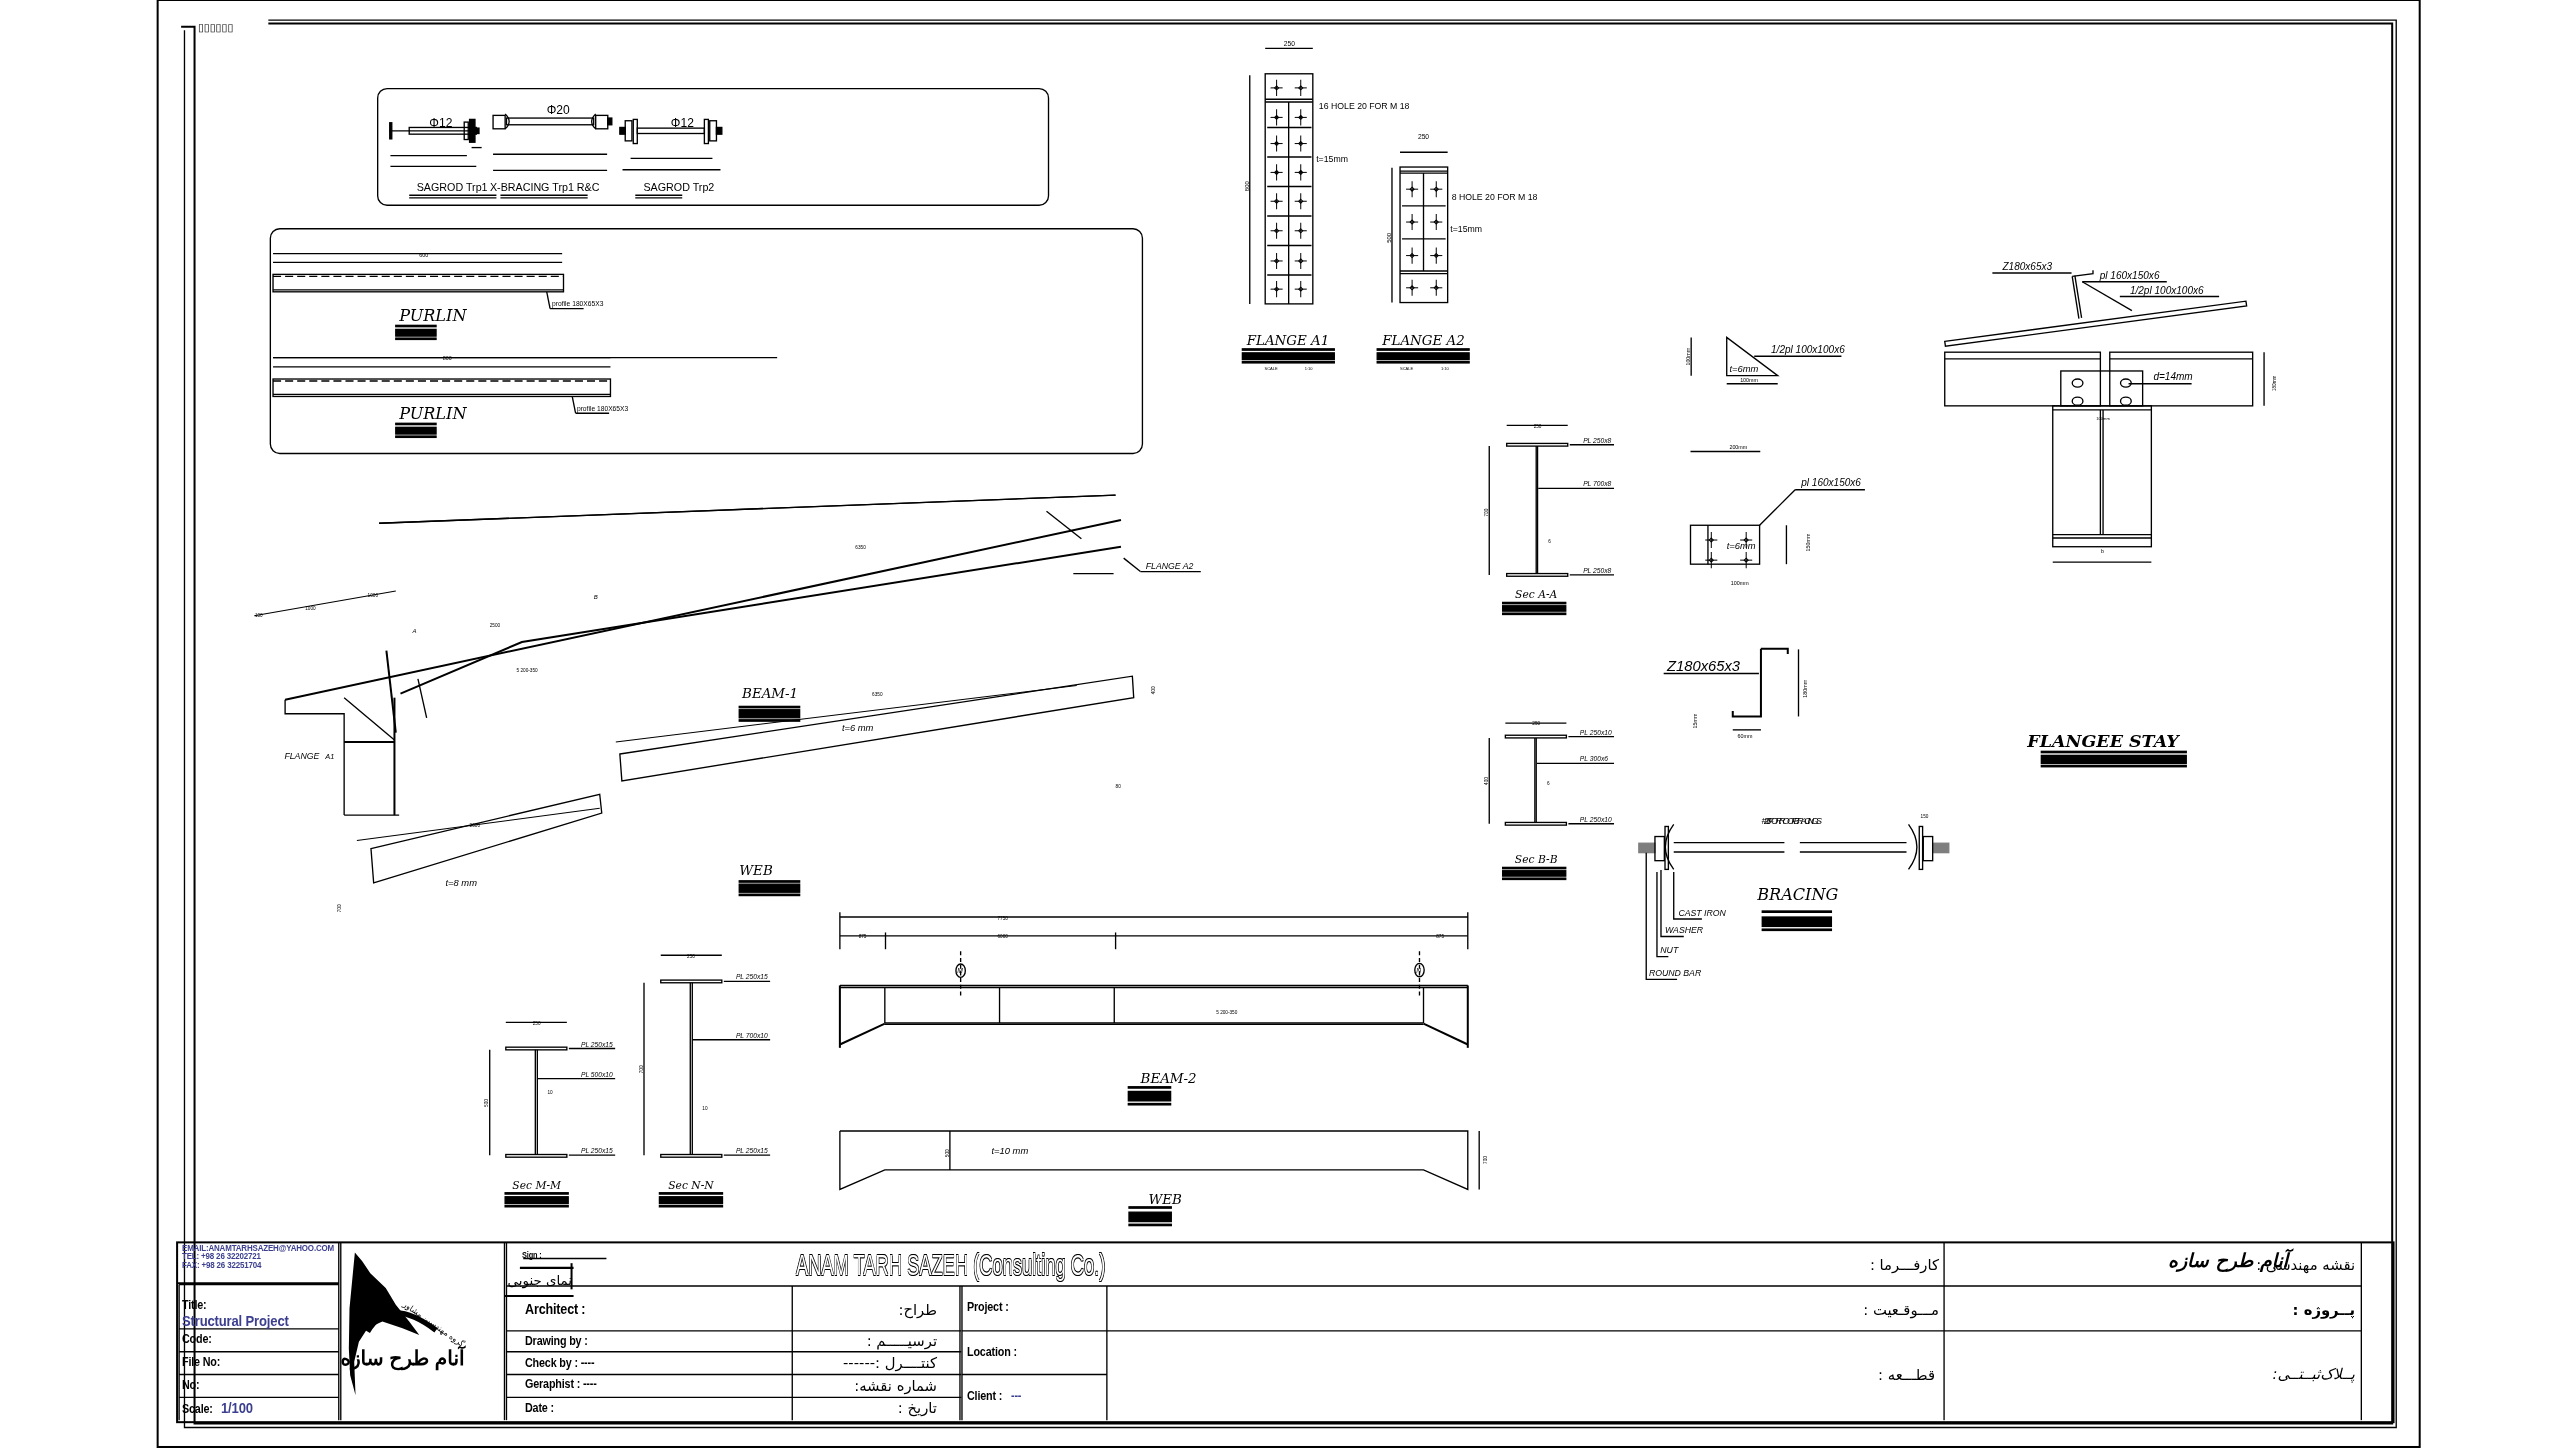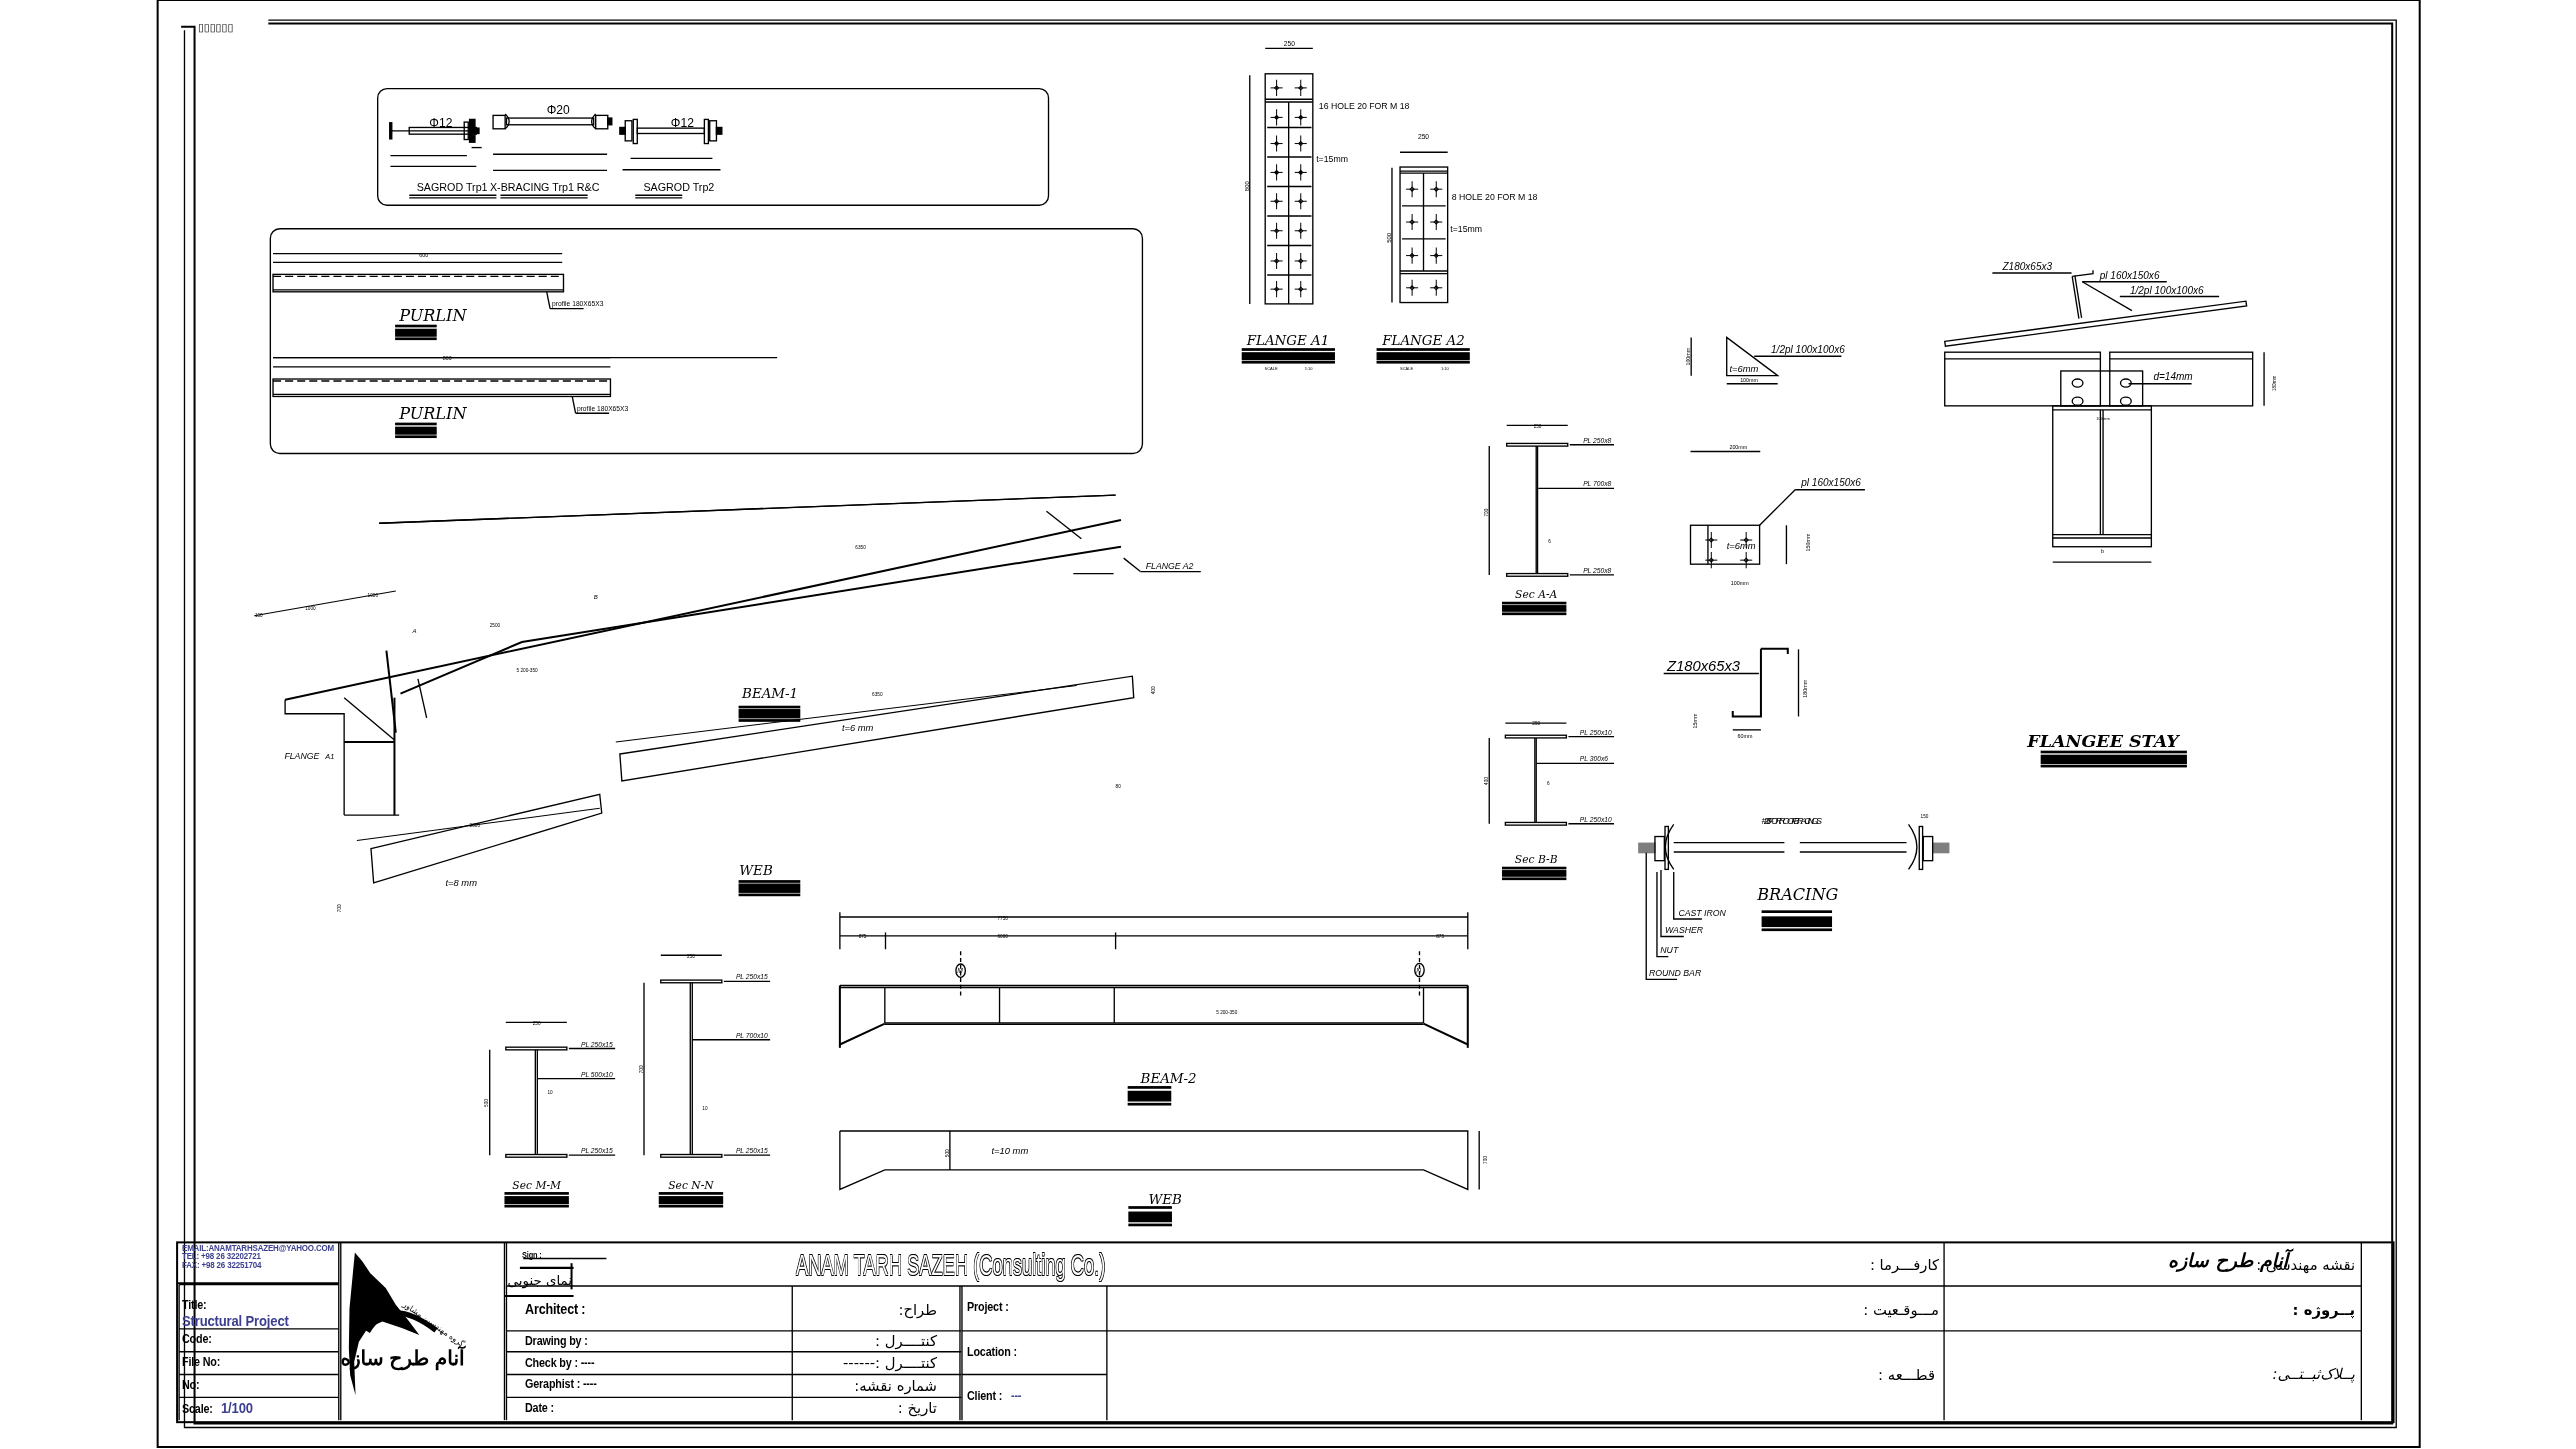--- a/index.html
+++ b/index.html
@@ -688,21 +688,21 @@
 
   <div class="tb-cell" style="left:796px;top:1248px;font-family:'Liberation Sans',sans-serif;font-size:29.5px;font-weight:normal;transform:scaleX(0.62);transform-origin:left top;white-space:nowrap;-webkit-text-stroke:0;color:#fff;text-shadow:-0.7px -0.7px 0 #000,0.7px -0.7px 0 #000,-0.7px 0.7px 0 #000,0.7px 0.7px 0 #000;">ANAM TARH SAZEH (Consulting Co.)</div>
 
   <div class="tb-cell" style="left:525px;top:1301px;"><span class="tb-lbl" style="font-size:14.8px">Architect :</span></div>
   <div class="tb-cell" style="left:525px;top:1334px;"><span class="tb-lbl">Drawing by :</span></div>
   <div class="tb-cell" style="left:525px;top:1356px;"><span class="tb-lbl">Check by :  ----</span></div>
   <div class="tb-cell" style="left:525px;top:1377px;"><span class="tb-lbl">Geraphist : ----</span></div>
   <div class="tb-cell" style="left:525px;top:1401px;"><span class="tb-lbl">Date :</span></div>
 
   <div class="tb-cell fa" style="right:1639px;top:1301px;">طراح:</div>
-  <div class="tb-cell fa" style="right:1639px;top:1332px;">کنتــــرل :</div>
+  <div class="tb-cell fa" style="right:1639px;top:1332px;">ترسیـــــم :</div>
   <div class="tb-cell fa" style="right:1639px;top:1354px;">کنتــــرل :------</div>
   <div class="tb-cell fa" style="right:1639px;top:1377px;">شماره نقشه:</div>
   <div class="tb-cell fa" style="right:1639px;top:1399px;">تاریخ :</div>
 
   <div class="tb-cell" style="left:967px;top:1300px;"><span class="tb-lbl">Project :</span></div>
   <div class="tb-cell" style="left:967px;top:1345px;"><span class="tb-lbl">Location :</span></div>
   <div class="tb-cell" style="left:967px;top:1389px;">
     <span class="tb-lbl">Client :</span>
     <span class="tb-lbl tb-val">---</span>
   </div>

